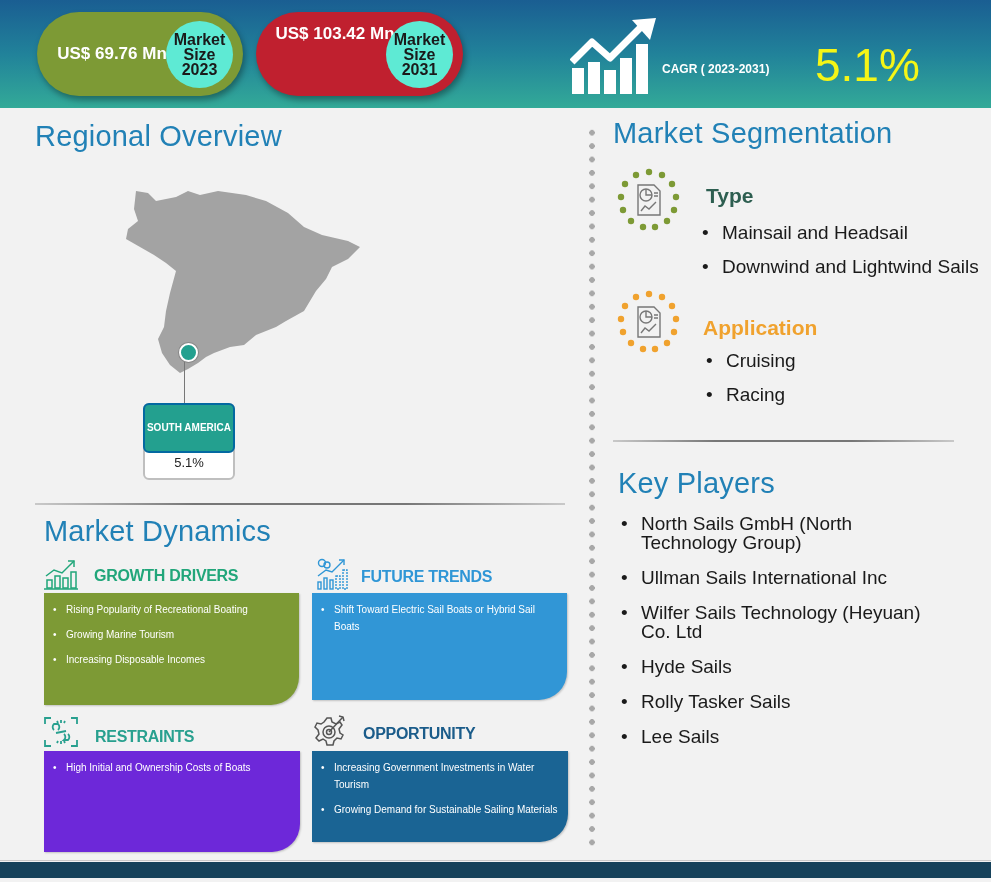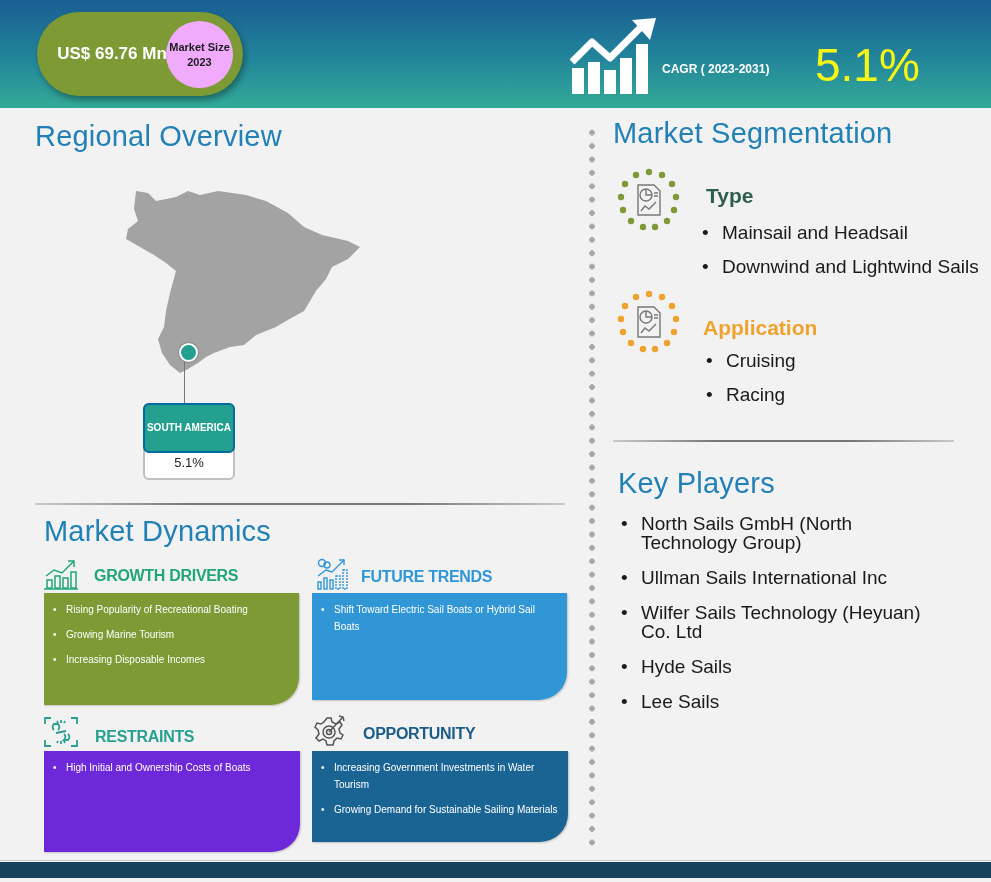--- a/index.html
+++ b/index.html
@@ -11,22 +11,22 @@
     background: linear-gradient(to bottom, #1a5e92 0%, #21829a 50%, #33aa98 100%); }
   .pill { position: absolute; top: 12px; height: 84px; border-radius: 42px;
     box-shadow: 2px 4px 6px rgba(0,0,0,0.35); }
   .pill.green { left: 37px; width: 206px; background: #7d9a35; }
   .pill.red { left: 256px; width: 207px; background: #c0202f; }
   .pill-value { position: absolute; left: 14px; top: 0; width: 122px; height: 84px; display: flex;
     align-items: center; justify-content: center; text-align: center; color: #fff;
     font-family: "Liberation Sans", sans-serif; font-weight: bold; font-size: 17px; line-height: 24px; }
   .pill.red .pill-value { align-items: flex-start; padding-top: 10px; left: 18px; }
   .pill-circle { position: absolute; right: 10px; top: 9px; width: 67px; height: 67px; border-radius: 50%;
-    background: #f0abfc; display: flex; align-items: center; justify-content: center; text-align: center;
-    font-size: 11px; font-weight: bold; color: #1a1a1a; line-height: 15px; }
+    background: #5eead4; display: flex; align-items: center; justify-content: center; text-align: center;
+    font-size: 16px; font-weight: bold; color: #1a1a1a; line-height: 15px; }
   .cagr-icon { position: absolute; left: 570px; top: 18px; width: 86px; height: 76px; }
   .cagr-label { position: absolute; left: 662px; top: 62px; color: #fff; font-size: 12px; font-weight: bold; }
   .cagr-value { position: absolute; left: 815px; top: 38px; color: #f5f516; font-size: 46px; line-height: 54px; }
 
   
   .section-title { position: absolute; color: #2181b6; font-size: 29px; font-weight: normal; letter-spacing: 0.2px; }
 
   
   .map { position: absolute; left: 126px; top: 187px; width: 236px; height: 190px; }
   .region-card { position: absolute; left: 143px; top: 403px; width: 92px; height: 77px;
@@ -65,20 +65,24 @@
   .footer { position: absolute; left: 0; top: 862px; width: 991px; height: 16px; background: #16425b; }
   .footer-line { position: absolute; left: 0; top: 860px; width: 991px; height: 1px; background: #c9c9c9; }
 </style>
 </head>
 <body>
 
 <div class="header">
   <div class="pill green">
     <div class="pill-value">US$ 69.76 Mn</div>
     <div class="pill-circle">Market Size 2023</div>
+  </div>
+  <div class="pill red">
+    <div class="pill-value">US$ 103.42 Mn</div>
+    <div class="pill-circle">Market Size 2031</div>
   </div>
   <svg class="cagr-icon" viewBox="0 0 86 76">
     <rect x="2" y="50" width="12" height="26" fill="#fff"></rect>
     <rect x="18" y="44" width="12" height="32" fill="#fff"></rect>
     <rect x="34" y="52" width="12" height="24" fill="#fff"></rect>
     <rect x="50" y="40" width="12" height="36" fill="#fff"></rect>
     <rect x="66" y="26" width="12" height="50" fill="#fff"></rect>
     <polyline points="2,44 22,24 40,40 72,8" fill="none" stroke="#fff" stroke-width="7" stroke-linejoin="round"></polyline>
     <polygon points="62,2 86,0 80,22" fill="#fff"></polygon>
   </svg>
@@ -163,20 +167,21 @@
 </ul>
 
 <div class="hdivider" style="left:613px; top:440px; width:341px;"></div>
 
 <div class="section-title" style="left:618px; top:467px;">Key Players</div>
 <ul class="bullet-list" style="left:621px; top:514px; width:300px; line-height:19px;">
   <li style="margin-bottom:16px;">North Sails GmbH (North Technology Group)</li>
   <li style="margin-bottom:16px;">Ullman Sails International Inc</li>
   <li style="margin-bottom:16px; width:320px;">Wilfer Sails Technology (Heyuan) Co. Ltd</li>
   <li style="margin-bottom:16px;">Hyde Sails</li>
+  <li style="margin-bottom:16px;">Rolly Tasker Sails</li>
   <li>Lee Sails</li>
 </ul>
 
 <div class="section-title" style="left:44px; top:515px;">Market Dynamics</div>
 
 <svg class="dyn-head-icon" style="left:44px; top:558px;" viewBox="0 0 34 32">
   <g fill="none" stroke="#21a67a" stroke-width="1.5">
     <rect x="3" y="22" width="5" height="8"></rect>
       <rect x="11" y="18" width="5" height="12"></rect>
       <rect x="19" y="20" width="5" height="10"></rect>

